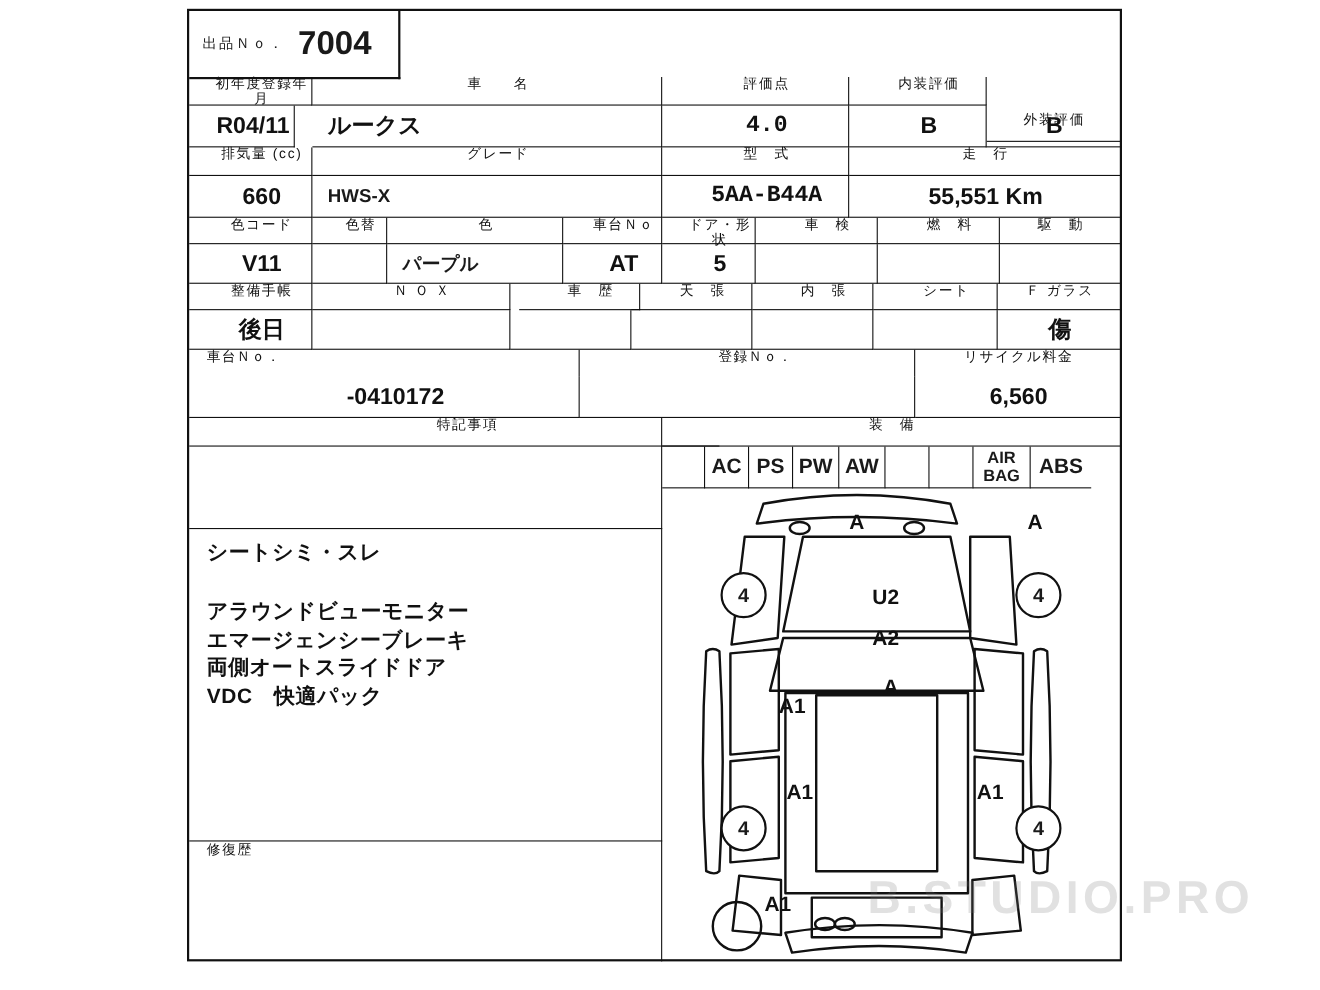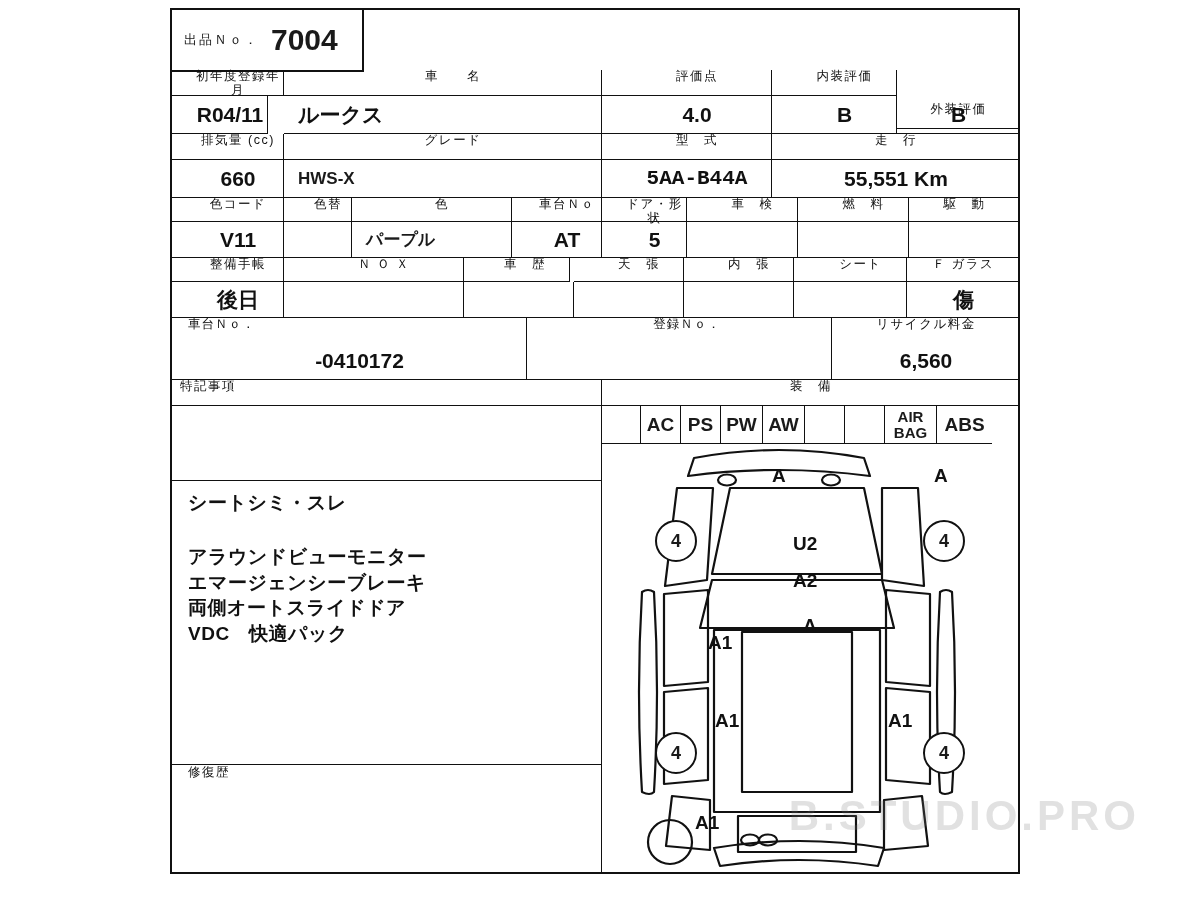--- a/index.html
+++ b/index.html
@@ -104,21 +104,21 @@
   </div>
 
   <div class="cell lbl br bb" style="left:0;top:60px;width:112px;height:26px;">初年度登録年月</div>
   <div class="cell lbl br bb" style="left:112px;top:60px;width:318px;height:26px;">車　　名</div>
   <div class="cell lbl br bb" style="left:430px;top:60px;width:170px;height:26px;">評価点</div>
   <div class="cell lbl br bb" style="left:600px;top:60px;width:125px;height:26px;">内装評価</div>
   <div class="cell lbl bb" style="left:725px;top:48px;width:123px;height:26px;margin-top:45px;">外装評価</div>
 
   <div class="cell val c flexc br bb" style="left:0;top:86px;width:96px;height:38px;">R04/11</div>
   <div class="cell val flexl br bb" style="left:112px;top:86px;width:318px;height:38px;">ルークス</div>
-  <div class="cell val c flexc br bb" style="left:430px;top:86px;width:170px;height:38px;">4.0</div>
+  <div class="cell val c flexc br bb" style="left:430px;top:86px;width:170px;height:38px;font-family:Liberation Mono, monospace;">4.0</div>
   <div class="cell val c flexc br bb" style="left:600px;top:86px;width:125px;height:38px;">B</div>
   <div class="cell val c flexc bb" style="left:725px;top:86px;width:123px;height:38px;">B</div>
 
   <div class="cell lbl br bb" style="left:0;top:124px;width:112px;height:26px;">排気量 (cc)</div>
   <div class="cell lbl br bb" style="left:112px;top:124px;width:318px;height:26px;">グレード</div>
   <div class="cell lbl br bb" style="left:430px;top:124px;width:170px;height:26px;">型　式</div>
   <div class="cell lbl bb" style="left:600px;top:124px;width:248px;height:26px;">走　行</div>
 
   <div class="cell val c flexc br bb" style="left:0;top:150px;width:112px;height:38px;">660</div>
   <div class="cell val-sm flexl br bb" style="left:112px;top:150px;width:318px;height:38px;">HWS-X</div>
@@ -138,21 +138,21 @@
   <div class="cell val c flexc br bb" style="left:112px;top:212px;width:68px;height:36px;"></div>
   <div class="cell val-sm flexl br bb" style="left:180px;top:212px;width:160px;height:36px;">パープル</div>
   <div class="cell val c flexc br bb" style="left:340px;top:212px;width:90px;height:36px;">AT</div>
   <div class="cell val c flexc br bb" style="left:430px;top:212px;width:85px;height:36px;">5</div>
   <div class="cell val c flexc br bb" style="left:515px;top:212px;width:111px;height:36px;"></div>
   <div class="cell val c flexc br bb" style="left:626px;top:212px;width:111px;height:36px;"></div>
   <div class="cell val c flexc bb" style="left:737px;top:212px;width:111px;height:36px;"></div>
 
   <div class="cell lbl br bb" style="left:0;top:248px;width:112px;height:24px;">整備手帳</div>
   <div class="cell lbl br bb" style="left:112px;top:248px;width:180px;height:24px;">Ｎ Ｏ Ｘ</div>
-  <div class="cell lbl br bb" style="left:288px;top:248px;width:110px;height:24px;">車　歴</div>
+  <div class="cell lbl br bb" style="left:300px;top:248px;width:110px;height:24px;">車　歴</div>
   <div class="cell lbl br bb" style="left:402px;top:248px;width:110px;height:24px;">天　張</div>
   <div class="cell lbl br bb" style="left:512px;top:248px;width:110px;height:24px;">内　張</div>
   <div class="cell lbl br bb" style="left:622px;top:248px;width:113px;height:24px;">シート</div>
   <div class="cell lbl bb" style="left:735px;top:248px;width:113px;height:24px;">Ｆ ガラス</div>
 
   <div class="cell val c flexc br bb" style="left:0;top:272px;width:112px;height:36px;">後日</div>
   <div class="cell val c flexc br bb" style="left:112px;top:272px;width:180px;height:36px;"></div>
   <div class="cell val c flexc br bb" style="left:292px;top:272px;width:110px;height:36px;"></div>
   <div class="cell val c flexc br bb" style="left:402px;top:272px;width:110px;height:36px;"></div>
   <div class="cell val c flexc br bb" style="left:512px;top:272px;width:110px;height:36px;"></div>
@@ -161,21 +161,21 @@
 
   <div class="cell lbl br" style="left:0;top:308px;width:355px;height:24px;text-align:left;padding-left:16px;letter-spacing:1px;">車台Ｎｏ．</div>
   <div class="cell lbl br" style="left:355px;top:308px;width:305px;height:24px;text-align:center;padding-left:16px;letter-spacing:1px;">登録Ｎｏ．</div>
   <div class="cell lbl" style="left:660px;top:308px;width:188px;height:24px;">リサイクル料金</div>
 
   <div class="cell val c flexc br bb" style="left:0;top:332px;width:355px;height:38px;">-0410172</div>
   <div class="cell val c flexc br bb" style="left:355px;top:332px;width:305px;height:38px;"></div>
   <div class="cell val c flexc bb" style="left:660px;top:332px;width:188px;height:38px;">6,560</div>
 
   <div class="cell br" style="left:0;top:370px;width:430px;height:494px;"></div>
-  <div class="cell lbl" style="left:0;top:370px;width:482px;height:26px;text-align:left;padding-left:8px;border-bottom:1.5px solid #111;">特記事項</div>
+  <div class="cell lbl" style="left:0;top:370px;width:482px;height:26px;text-align:center;padding-left:24px;border-bottom:1.5px solid #111;">特記事項</div>
 
   <div class="cell" style="left:0;top:470px;width:430px;height:0;border-top:1.5px solid #111;"></div>
 
   <div class="notes" style="left:16px;top:480px;width:400px;">シートシミ・スレ</div>
   <div class="notes" style="left:16px;top:534px;width:400px;white-space:pre-line;">アラウンドビューモニター
 エマージェンシーブレーキ
 両側オートスライドドア
 VDC　快適パック</div>
 
   <div class="cell" style="left:0;top:754px;width:430px;height:0;border-top:1.5px solid #111;"></div>

